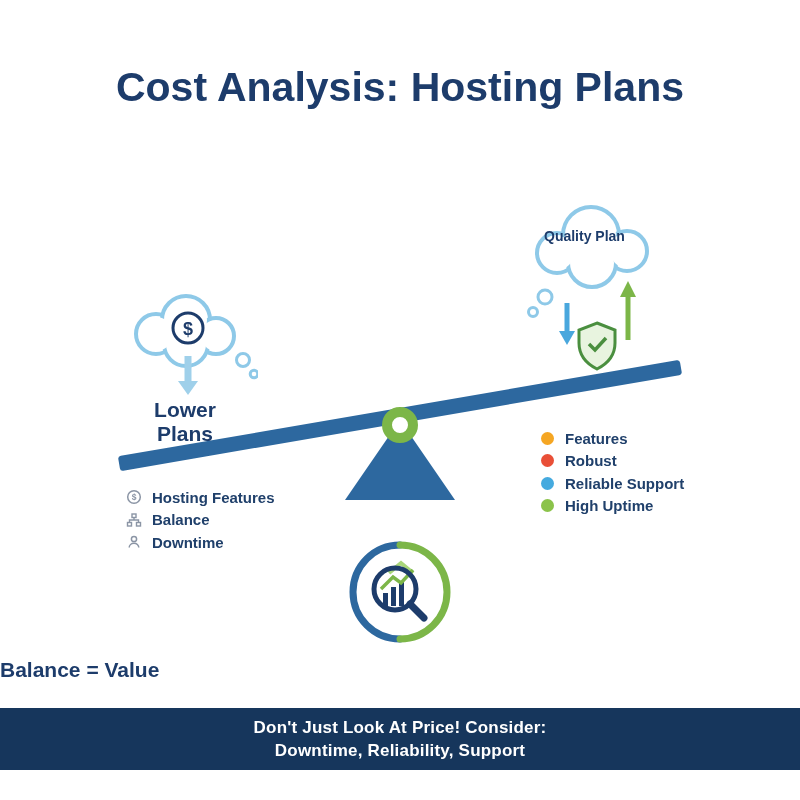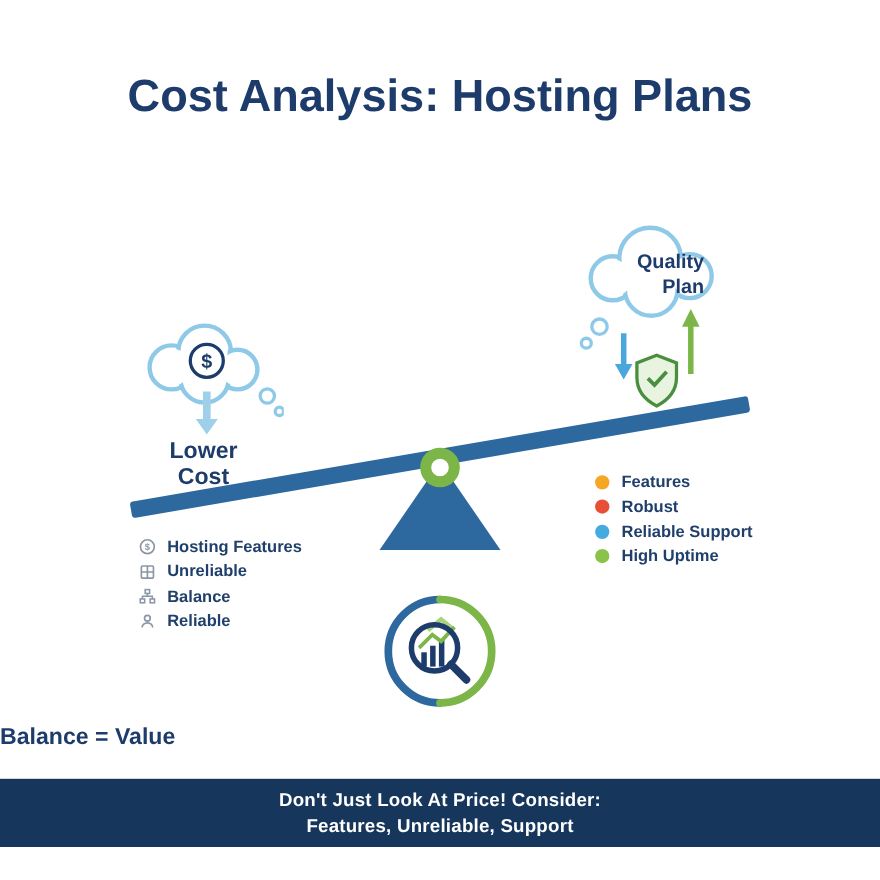--- a/index.html
+++ b/index.html
@@ -22,22 +22,22 @@
   .cloud-left{position:absolute;left:108px;top:282px;width:150px;height:130px;}
   .lower-cost{position:absolute;left:133px;top:398px;width:104px;text-align:center;
               font-size:21px;font-weight:800;line-height:1.12;color:#1d3c6b;}
   .list-left{position:absolute;left:126px;top:486px;}
   .list-left .row{display:flex;align-items:center;gap:10px;height:22.5px;
                   font-size:15px;font-weight:600;color:#20406b;}
   .li-icon{width:16px;height:16px;display:inline-flex;}
 
   
   .cloud-right{position:absolute;left:505px;top:195px;width:180px;height:185px;}
-  .bubble-text{position:absolute;left:544px;top:228px;width:96px;text-align:right;
-               font-size:18px;font-weight:800;line-height:1.2;color:#1d3c6b;}
+  .bubble-text{position:absolute;left:544px;top:228px;width:96px;text-align:left;
+               font-size:14px;font-weight:800;line-height:1.2;color:#1d3c6b;}
   .list-right{position:absolute;left:541px;top:427px;}
   .list-right .row{display:flex;align-items:center;gap:11px;height:22.5px;
                    font-size:15px;font-weight:600;color:#20406b;}
   .dot{width:13px;height:13px;border-radius:50%;flex:0 0 13px;}
 
   
   .emblem{position:absolute;left:345px;top:537px;width:110px;height:110px;}
   .caption{position:absolute;top:658px;left:0;width:100%;
            font-size:21px;font-weight:800;color:#1d3c6b;}
 
@@ -75,60 +75,51 @@
     <g>
       <line x1="80" y1="74" x2="80" y2="100" stroke="#9fd0ea" stroke-width="7"></line>
       <polygon points="70,99 90,99 80,113" fill="#9fd0ea"></polygon>
     </g>
     <g stroke="#8ec9e8" stroke-width="3" fill="#ffffff">
       <circle cx="135" cy="78" r="6.5"></circle>
       <circle cx="146" cy="92" r="3.8"></circle>
     </g>
   </svg>
 
-  <div class="lower-cost">Lower Cost</div>
+  <div class="lower-cost">Lower Plans</div>
 
   <div class="list-left">
     <div class="row">
       <span class="li-icon">
         <svg viewBox="0 0 16 16">
             <circle cx="8" cy="8" r="6.3" fill="none" stroke="#8b95a5" stroke-width="1.5"></circle>
         <text x="8" y="11" text-anchor="middle" font-size="8.5" font-weight="bold" fill="#8b95a5" font-family="Liberation Sans, sans-serif">$</text>
           </svg>
       </span>
       <span>Hosting Features</span>
-    </div>
-    <div class="row">
-      <span class="li-icon">
-        <svg viewBox="0 0 16 16" fill="none" stroke="#8b95a5" stroke-width="1.5">
-          <rect x="2.5" y="2.5" width="11" height="11" rx="1"></rect>
-            <path d="M8,2.5 V13.5 M2.5,8 H13.5"></path>
-          </svg>
-      </span>
-      <span>Unreliable</span>
     </div>
     <div class="row">
       <span class="li-icon">
         <svg viewBox="0 0 16 16" fill="none" stroke="#8b95a5" stroke-width="1.4">
           <rect x="6" y="2" width="4" height="3.5"></rect>
             <rect x="1.5" y="10.5" width="4" height="3.5"></rect>
           <rect x="10.5" y="10.5" width="4" height="3.5"></rect>
             <path d="M8,5.5 V8 M3.5,10.5 V8 H12.5 V10.5"></path>
           </svg>
       </span>
       <span>Balance</span>
     </div>
     <div class="row">
       <span class="li-icon">
         <svg viewBox="0 0 16 16" fill="none" stroke="#8b95a5" stroke-width="1.5">
           <circle cx="8" cy="5" r="2.6"></circle>
             <path d="M3.2,13.5 a4.8,4.3 0 0 1 9.6,0"></path>
           </svg>
       </span>
-      <span>Reliable</span>
+      <span>Downtime</span>
     </div>
   </div>
 
   <svg class="cloud-right" viewBox="0 0 180 185">
     <g stroke="#8ec9e8" stroke-width="4" fill="#ffffff">
       <circle cx="52" cy="58" r="20"></circle>
       <circle cx="86" cy="40" r="28"></circle>
       <circle cx="122" cy="56" r="20"></circle>
       <circle cx="87" cy="68" r="24"></circle>
     </g>
@@ -190,16 +181,16 @@
     <g>
       <circle cx="50" cy="52" r="21" fill="none" stroke="#1d3c6b" stroke-width="5"></circle>
       <line x1="65" y1="67" x2="79" y2="81" stroke="#1d3c6b" stroke-width="7" stroke-linecap="round"></line>
     </g>
   </svg>
 
   <div class="caption">Balance = Value</div>
 
   <div class="footer">
     <div>Don't Just Look At Price! Consider:</div>
-    <div>Features, Unreliable, Support</div>
+    <div>Downtime, Reliability, Support</div>
   </div>
 
 </div>
 
 </body></html>

